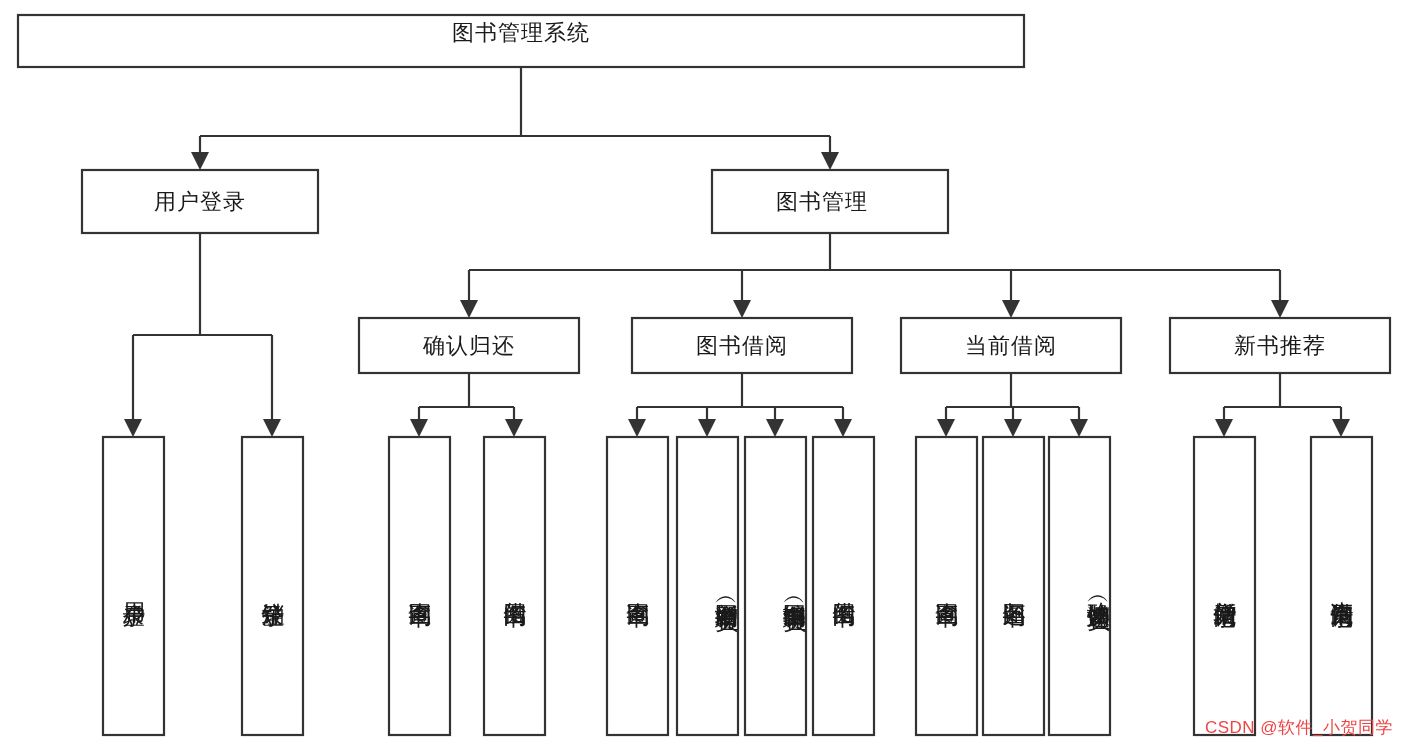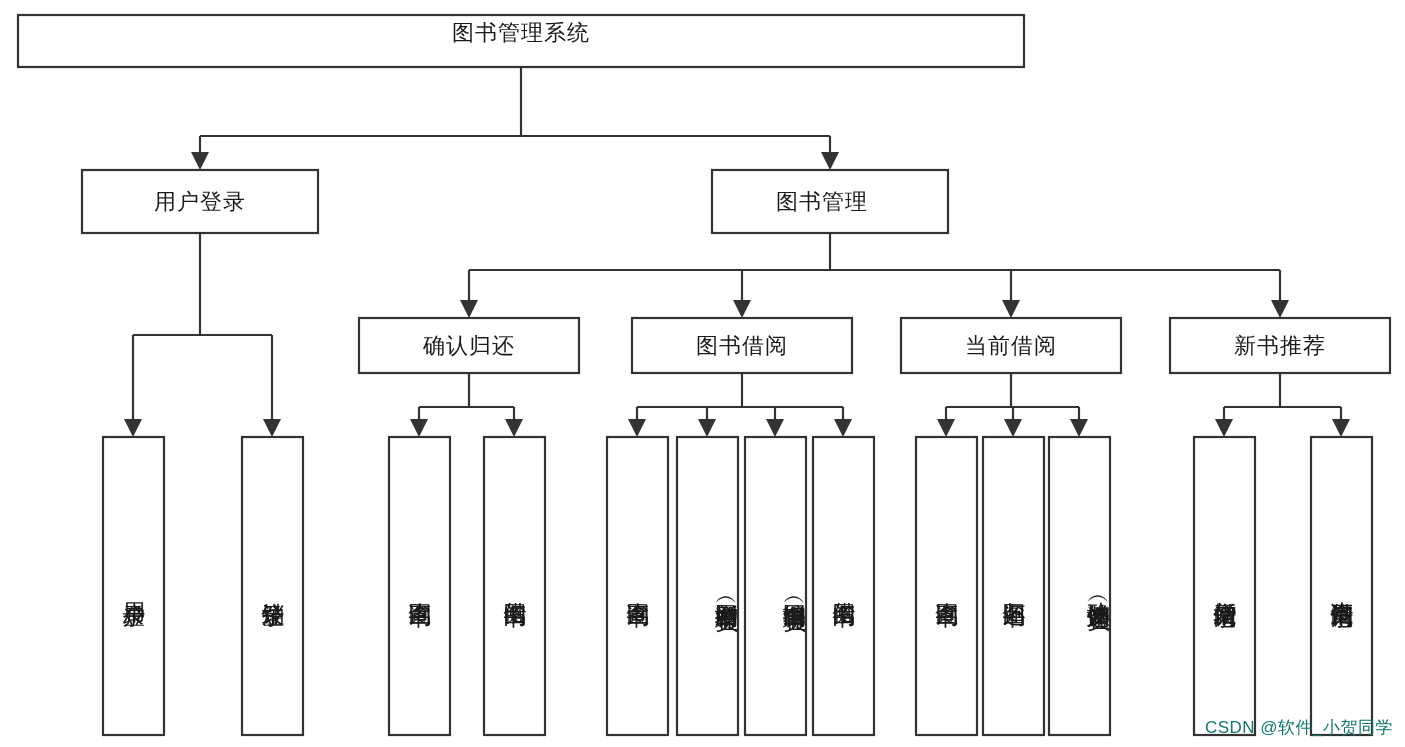--- a/index.html
+++ b/index.html
@@ -72,21 +72,21 @@
     letter-spacing: 1px;
     white-space: nowrap;
     pointer-events: none;
   }
   #watermark {
     position: absolute;
     right: 12px;
     bottom: 8px;
     font-family: "Liberation Sans", "DejaVu Sans", sans-serif;
     font-size: 17px;
-    color: #0f766e;
+    color: #ef4444;
     letter-spacing: 0.5px;
     white-space: nowrap;
   }
 </style>
 </head>
 <body>
 
 <div id="diagram-root">
 
   <svg class="flow" viewBox="0 0 1405 747" xmlns="http://www.w3.org/2000/svg">

